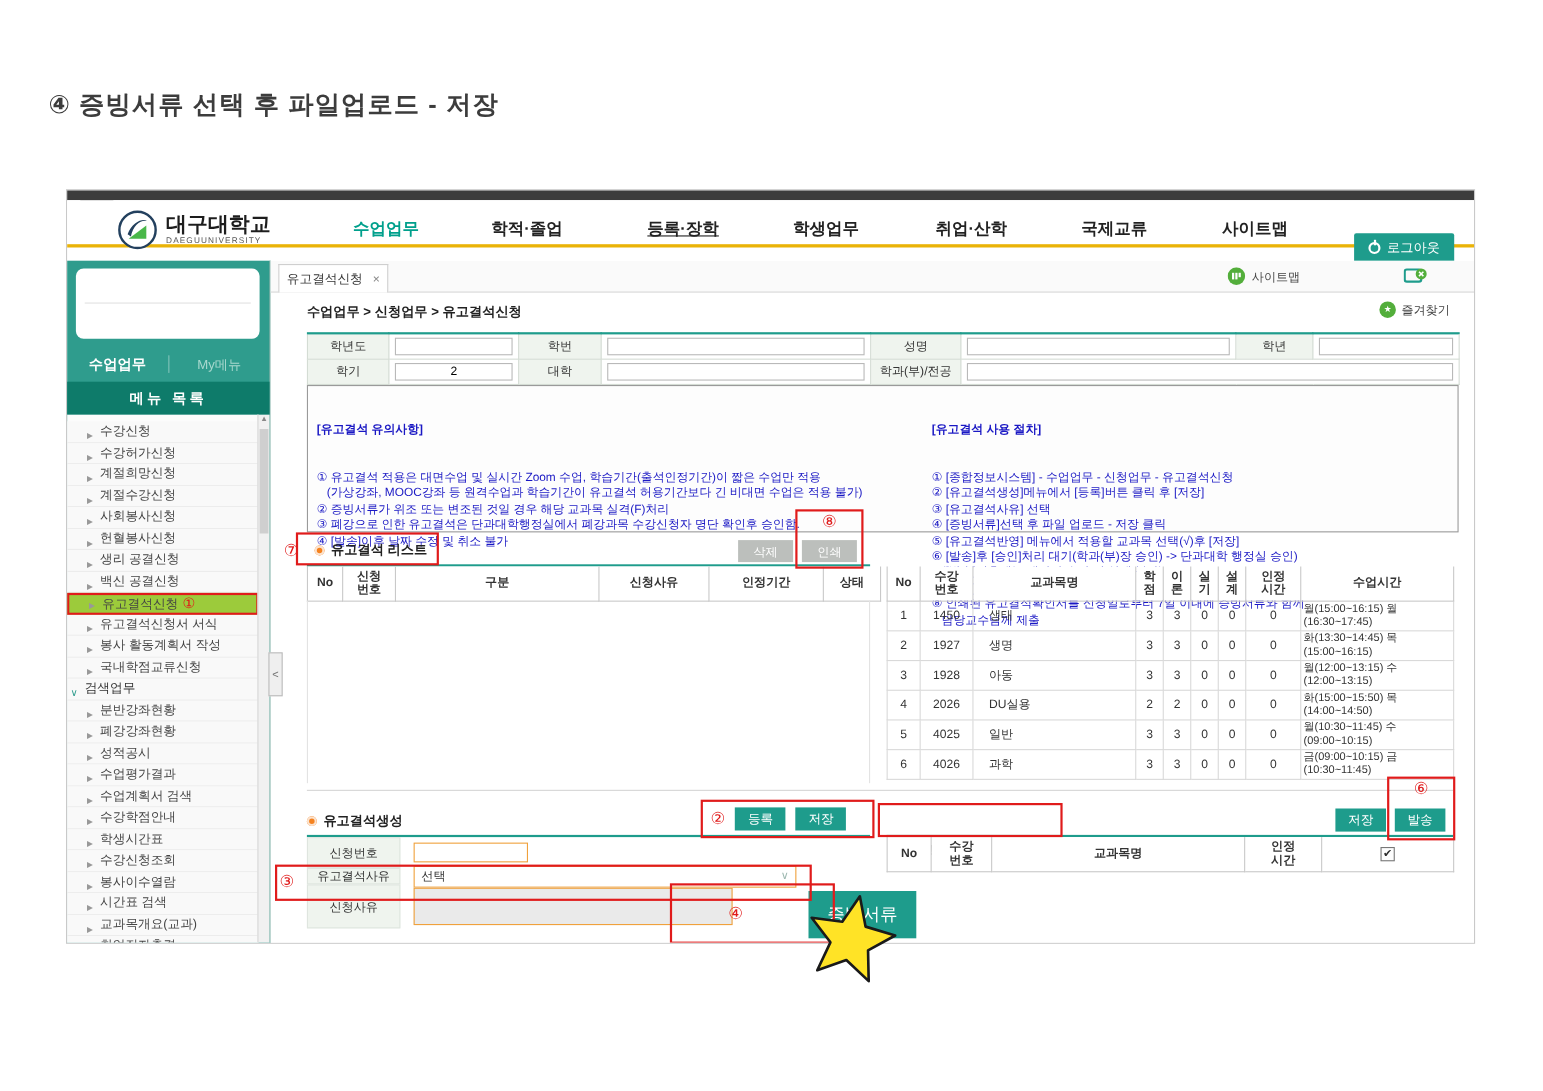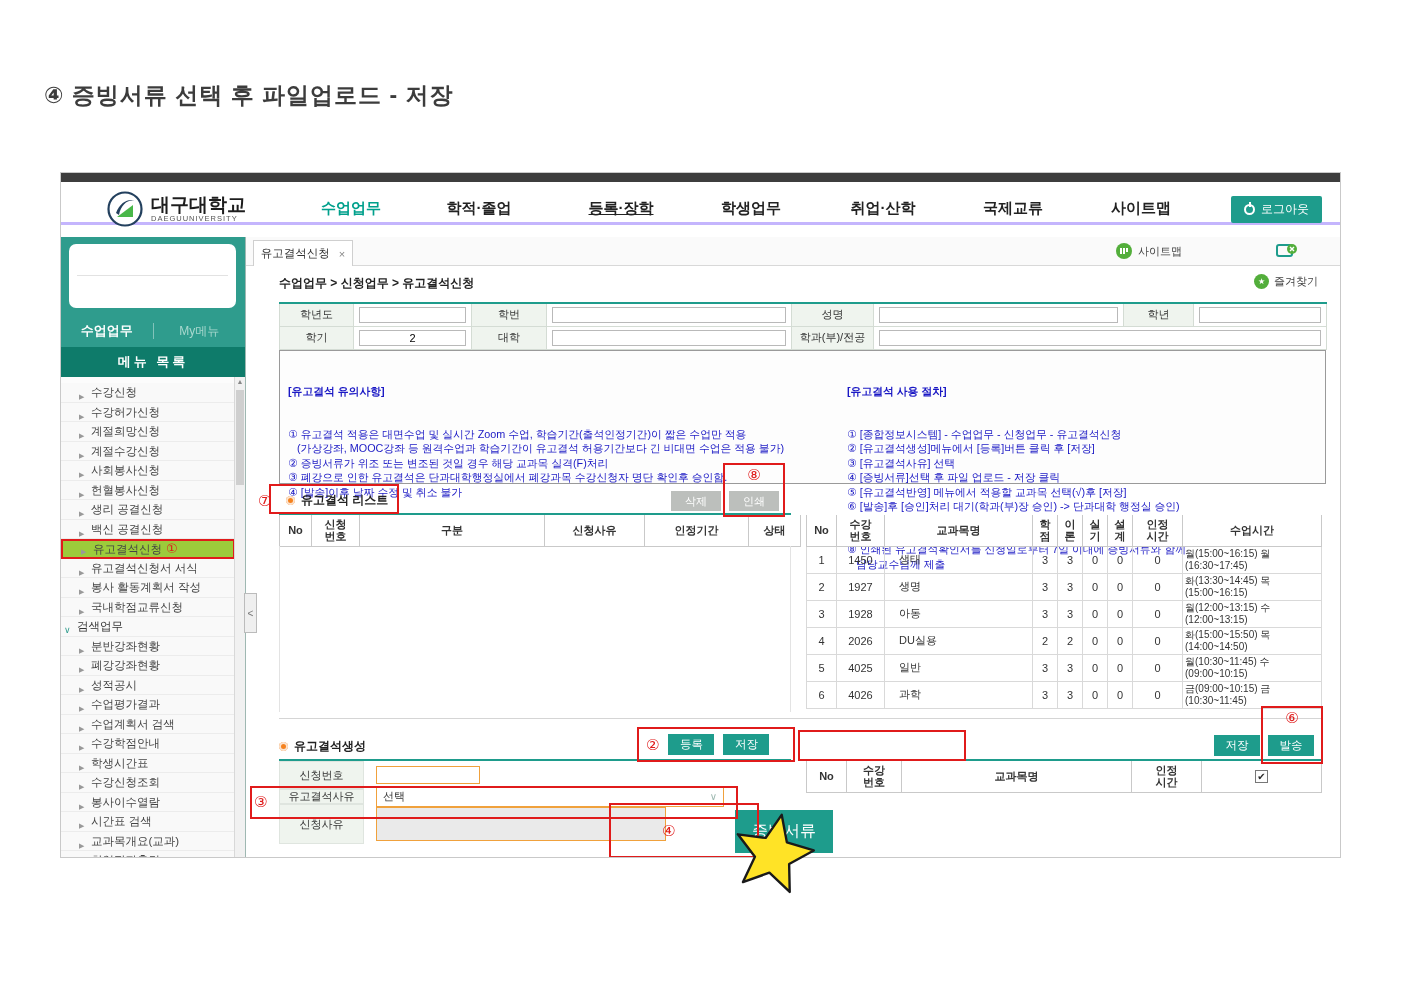--- a/index.html
+++ b/index.html
@@ -4,27 +4,27 @@
 <style>
   * { box-sizing: border-box; margin: 0; padding: 0; }
   body { background:#fff; font-family:"Liberation Sans","DejaVu Sans",sans-serif; }
   .page { position:relative; width:1403px; height:992px; background:#fff; overflow:hidden; }
   .page-title { position:absolute; left:44px; top:80px; font-size:23px; font-weight:700; color:#3c3c3c; letter-spacing:1px; }
 
   .window { position:absolute; left:60px; top:172px; width:1281px; height:686px; background:#fff; border:1px solid #c9c9c9; overflow:hidden; }
   .chrome { position:absolute; top:0; left:0; right:0; height:9px; background:#3d3d3d; }
   .chrome-tab { position:absolute; top:9px; left:12px; width:30px; height:9px; background:#3d3d3d; border-radius:0 0 5px 5px; }
 
-  .hdr { position:absolute; top:9px; left:0; right:0; height:43px; background:#fff; border-bottom:3px solid #c4b5fd; }
+  .hdr { position:absolute; top:9px; left:0; right:0; height:43px; background:#fff; border-bottom:3px solid #eab308; }
   .logo { position:absolute; left:46px; top:9px; display:flex; align-items:center; gap:8px; }
   .uni-name { font-size:19px; font-weight:700; color:#1d1d1d; line-height:19px; }
   .uni-sub { font-size:7.5px; color:#555; letter-spacing:1px; }
   .nav-item { position:absolute; top:17px; width:110px; text-align:center; font-weight:700; font-size:15px; color:#222; cursor:pointer; }
   .nav-item.active { color:#00a08c; }
-  .logout-btn { position:absolute; right:18px; top:14px; height:27px; padding:0 13px; background:#1e9c8c; color:#fff; font-size:12px; border:none; border-radius:2px; display:flex; align-items:center; gap:6px; cursor:pointer; }
+  .logout-btn { position:absolute; right:18px; top:30px; height:27px; padding:0 13px; background:#1e9c8c; color:#fff; font-size:12px; border:none; border-radius:2px; display:flex; align-items:center; gap:6px; cursor:pointer; }
   .power { width:11px; height:11px; border:2px solid #fff; border-radius:50%; position:relative; }
   .power::after { content:''; position:absolute; top:-4px; left:50%; width:2px; height:5px; background:#fff; transform:translateX(-50%); }
 
   .sidebar { position:absolute; left:0; top:64px; width:185px; bottom:0; background:#2f9c8d; border-right:1px solid #9fb8b2; }
   .user-card { position:absolute; left:8px; top:7px; width:167px; height:64px; background:#fff; border-radius:7px; }
   .user-card::after { content:''; position:absolute; left:8px; right:8px; top:31px; height:1px; background:#e2e2e2; }
   .side-tabs { position:absolute; top:78px; left:0; width:100%; height:32px; display:flex; align-items:center; }
   .side-tab { flex:1; text-align:center; font-size:13px; cursor:pointer; }
   .side-tab.on { color:#fff; font-weight:700; }
   .side-tab.off { color:#a9d9cf; font-size:12px; }

